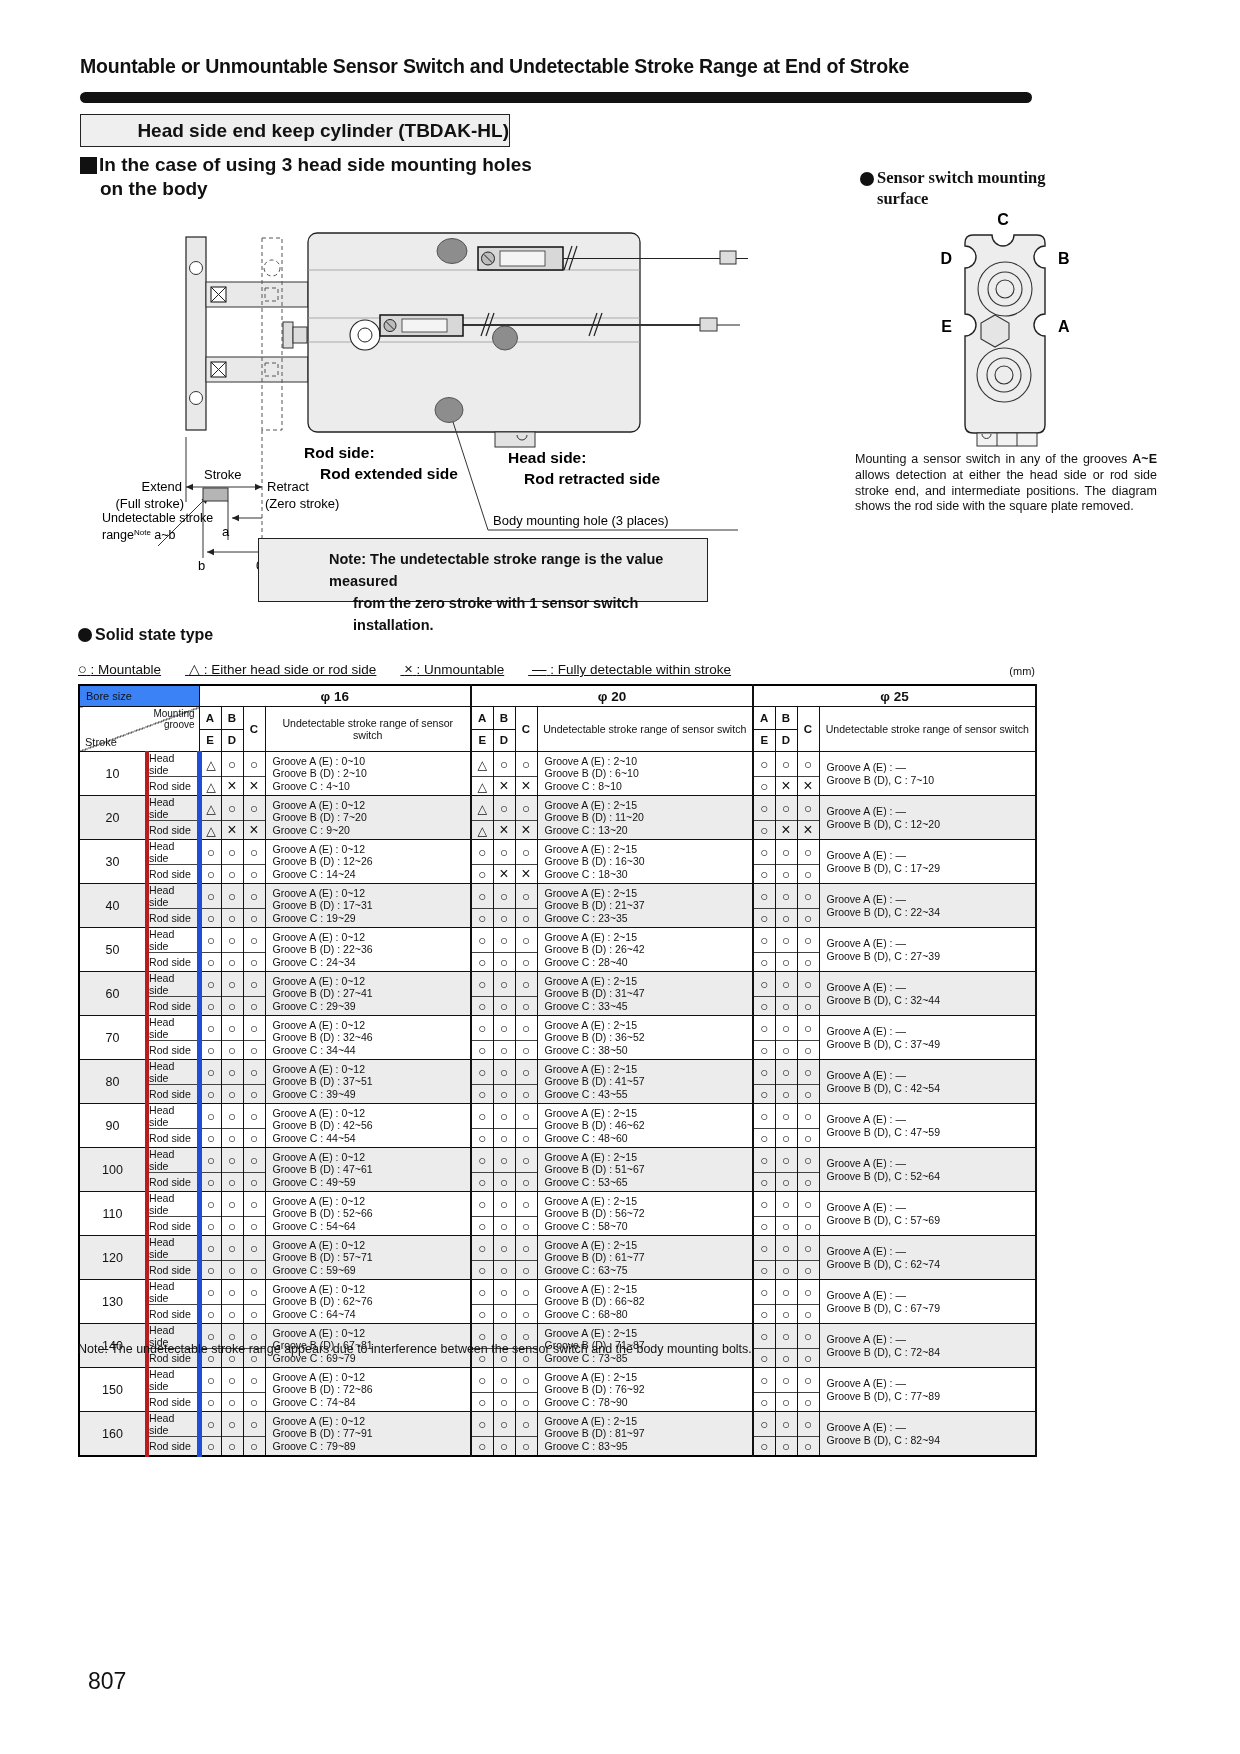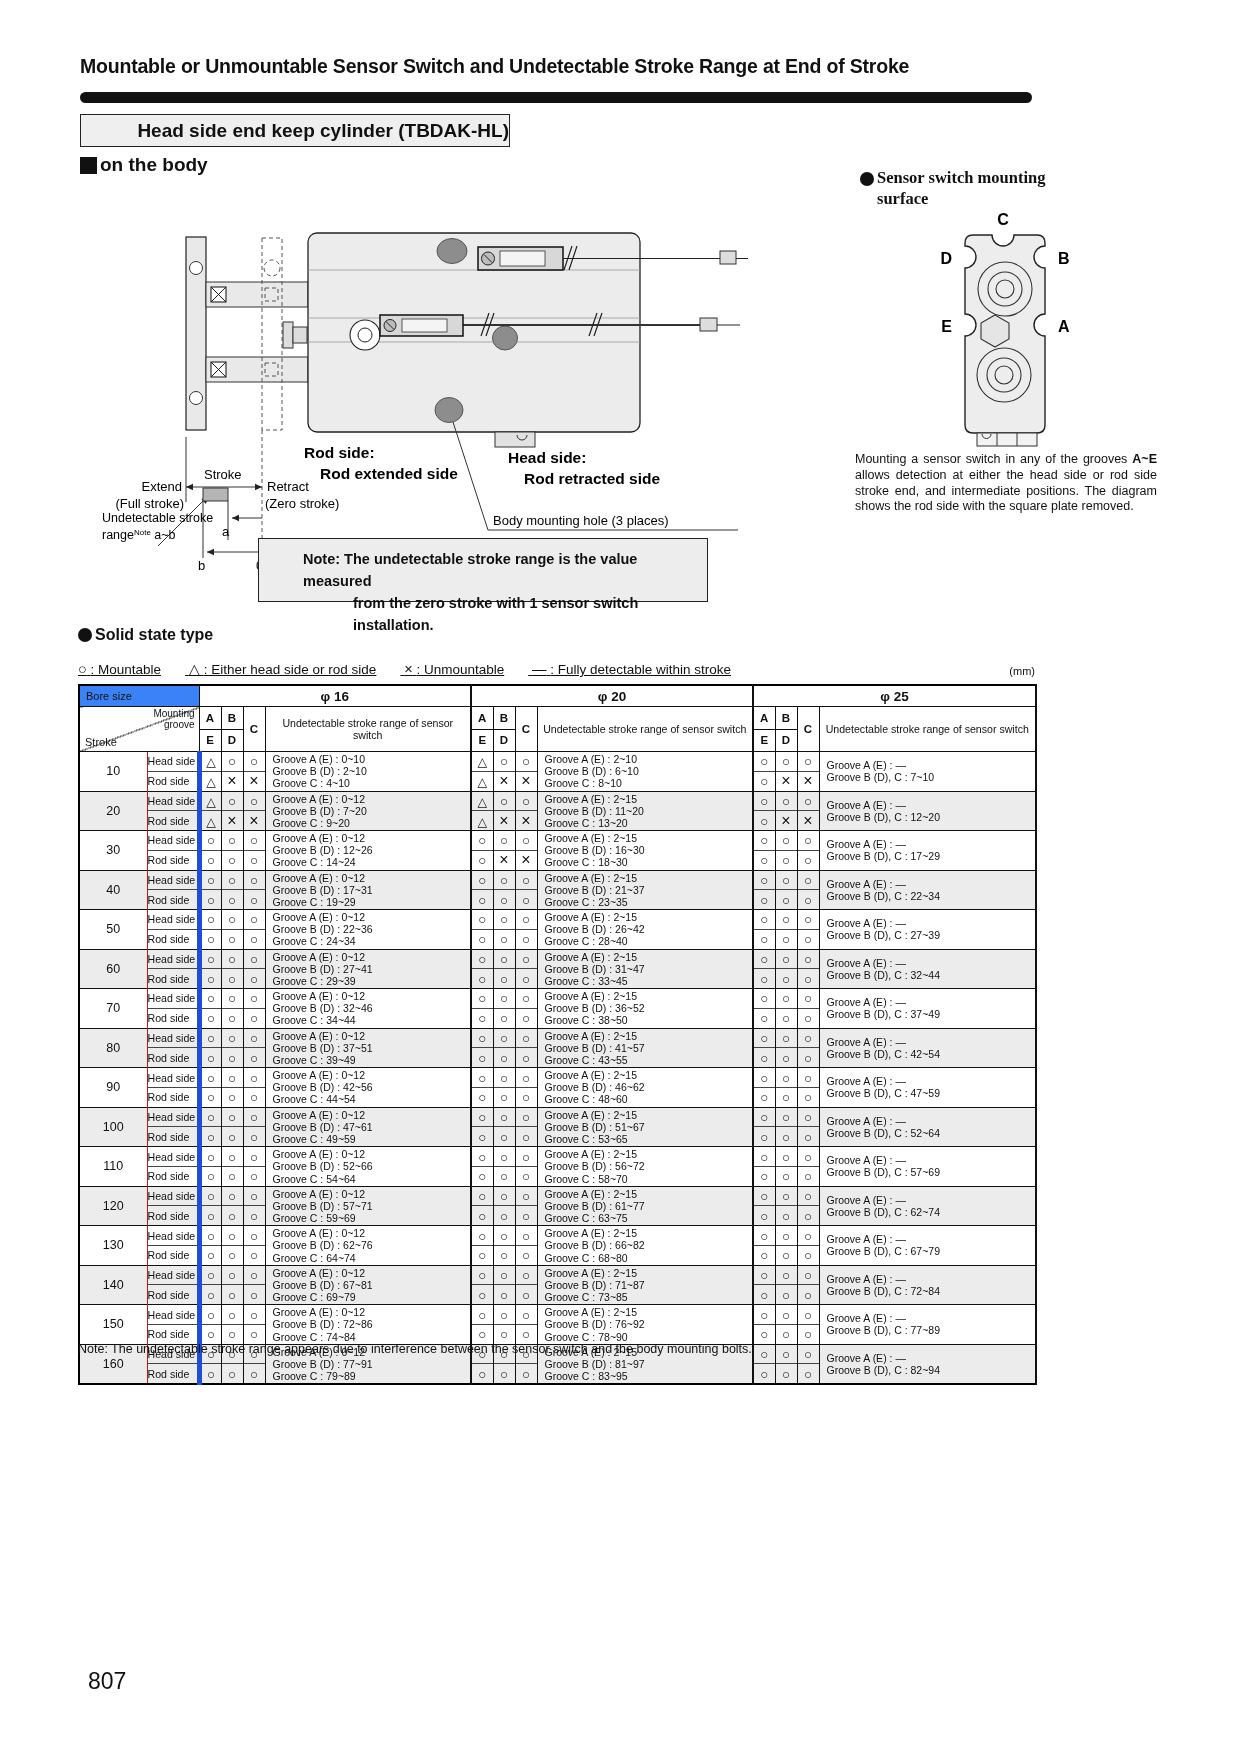--- a/index.html
+++ b/index.html
@@ -16,21 +16,21 @@
   #section-heading .txt{font-size:19px;font-weight:bold;line-height:1.28;}
   #section-heading .l2{padding-left:1px;}
 
   #sensor-heading{left:860px;top:168px;display:flex;width:300px;font-family:Liberation Serif, serif;}
   #sensor-heading .dot{width:14px;height:14px;border-radius:50%;background:#111;margin:4px 3px 0 0;flex:0 0 auto;}
   #sensor-heading .txt{font-size:16.5px;font-weight:bold;line-height:1.25;}
   #surface-desc{left:855px;top:452px;width:302px;font-size:12.5px;line-height:1.26;text-align:justify;}
 
   #note-box{left:258px;top:538px;width:450px;height:64px;background:#ededed;border:1.6px solid #222;box-sizing:border-box;
             font-size:14.5px;font-weight:bold;line-height:22px;padding-top:9px;}
-  #note-box .l1{padding-left:44px;}
+  #note-box .l1{padding-left:26px;margin-left:44px;}
   #note-box .l2{padding-left:88px;margin-left:6px;}
 
   #solid-heading{left:78px;top:626px;display:flex;}
   #solid-heading .dot{width:14px;height:14px;border-radius:50%;background:#111;margin:2px 3px 0 0;}
   #solid-heading .txt{font-size:16px;font-weight:bold;}
 
   #legend{left:78px;top:661px;width:957px;height:20px;font-size:13.5px;text-decoration:underline;}
   .legend-item{margin-right:24px;white-space:nowrap;}
   .legend-sym{font-size:14.5px;}
   #legend-unit{position:absolute;right:0;top:4px;font-size:11px;}
@@ -48,41 +48,42 @@
   .h-sym{border-right:1px solid #111;border-bottom:1.7px solid #111;font-size:11.5px;font-weight:bold;}
   .stk{display:flex;flex-direction:column;height:44px;}
   .stk div{flex:1;display:flex;align-items:center;justify-content:center;}
   .stk div:first-child{border-bottom:1px solid #111;}
   .h-c{border-right:1px solid #111;border-bottom:1.7px solid #111;font-size:11.5px;font-weight:bold;text-align:center;}
   .h-rh{border-right:2px solid #111;border-bottom:1.7px solid #111;font-size:10.6px;font-weight:normal;text-align:center;padding:0 2px;}
   tr.head td{border-top:1.5px solid #111;height:18px;}
   tr.rod td{border-top:1px solid #444;height:18px;}
   tbody tr:first-child td{border-top:0;}
   tr.alt td{background:#ececec;}
-  .c-stroke{font-size:12.5px;text-align:center;border-right:1px solid #b91c1c;}
+  .c-stroke{font-size:12.5px;text-align:center;border-right:4px solid #b91c1c;}
   .c-side{font-size:10.6px;text-align:left;border-right:5px solid #1d4ed8;}
   .c-sym{text-align:center;border-right:1px solid #111;line-height:1;}
   .s-circ{font-size:13.5px;}
   .s-tri{font-size:12.5px;}
   .s-x{font-size:16px;}
   .c-range{font-size:10.5px;line-height:1.16;padding:1px 2px 1px 7px;border-right:2px solid #111;vertical-align:middle;}
 
   #footnote{left:78px;top:1342px;width:900px;font-size:12.5px;}
   #page-number{left:88px;top:1668px;font-size:23px;}
 </style>
 </head>
 <body>
 
 <div class="abs" id="page-title">Mountable or Unmountable Sensor Switch and Undetectable Stroke Range at End of Stroke</div>
 <div class="abs" id="title-bar"></div>
 <div class="abs" id="head-box">Head side end keep cylinder (TBDAK-HL)</div>
 
 <div class="abs" id="section-heading">
   <span class="sq"></span>
   <div class="txt">
+    <div>In the case of using 3 head side mounting holes</div>
     <div class="l2">on the body</div>
   </div>
 </div>
 
 <div class="abs" id="sensor-heading">
   <span class="dot"></span>
   <div class="txt">
     <div>Sensor switch mounting</div>
     <div>surface</div>
   </div>

